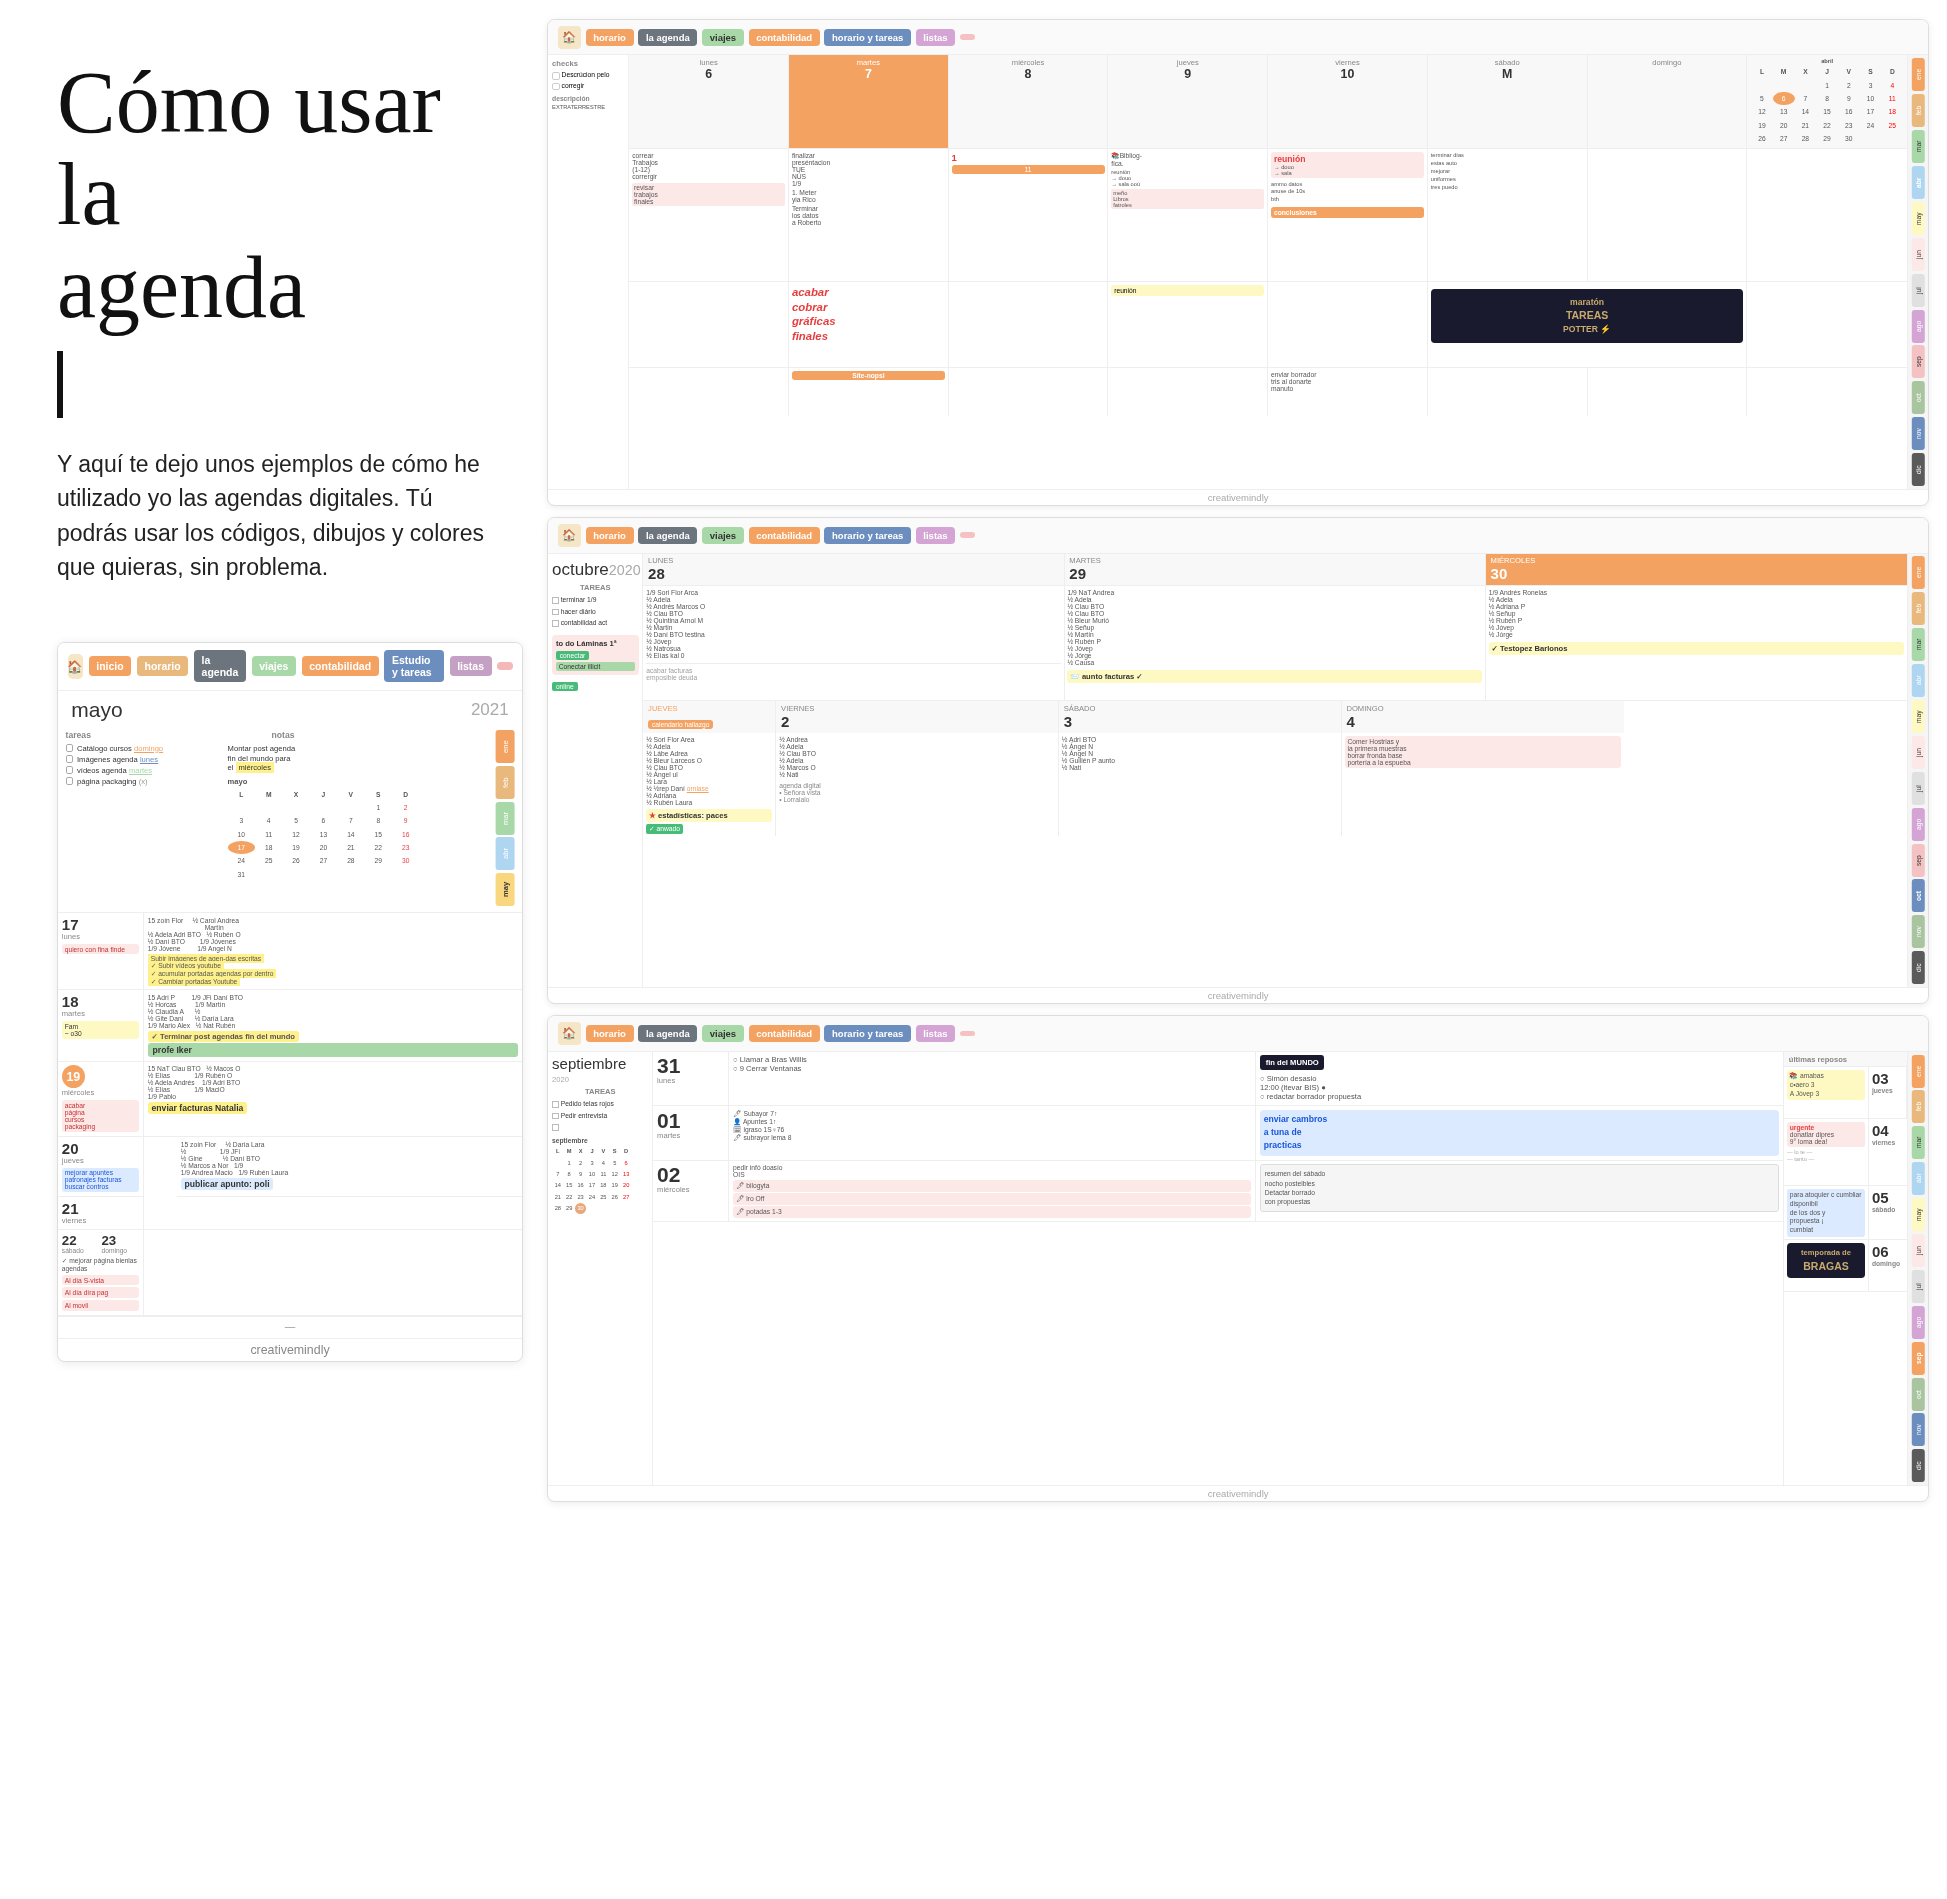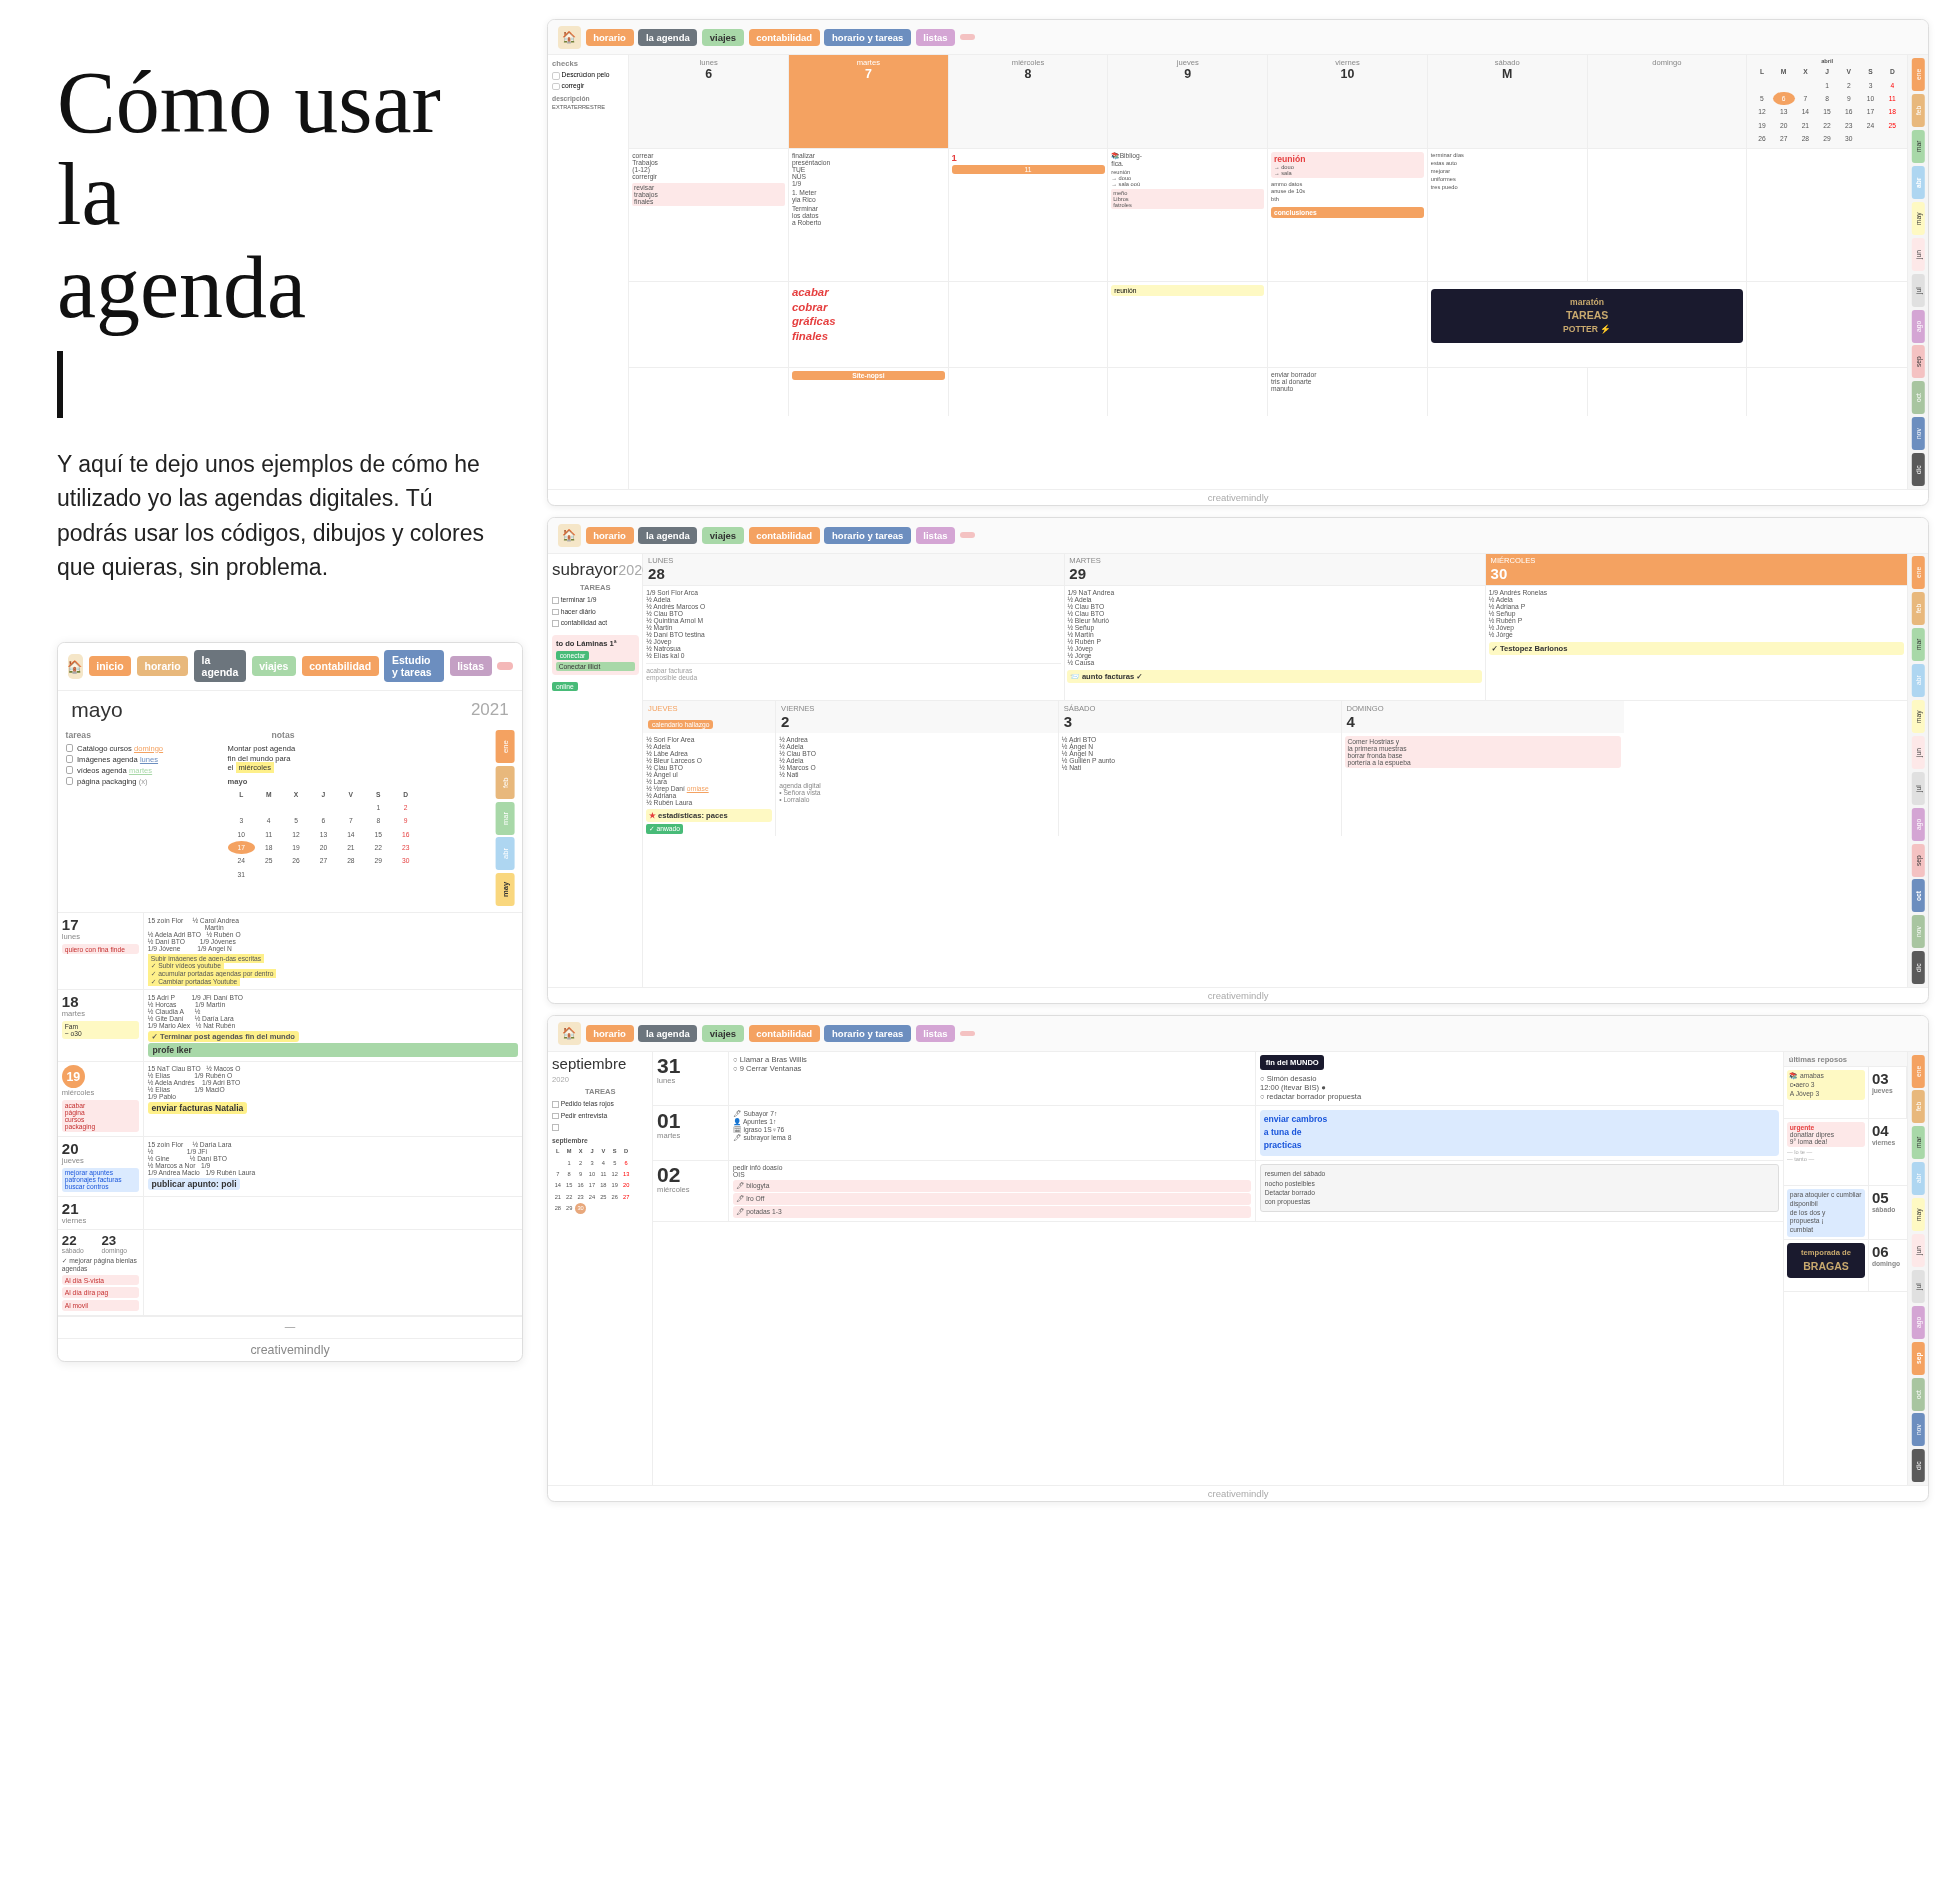--- a/index.html
+++ b/index.html
@@ -448,21 +448,21 @@
         <div>½ Elías &nbsp;&nbsp;&nbsp;&nbsp;&nbsp;&nbsp;&nbsp;&nbsp;&nbsp;&nbsp;&nbsp; 1/9 MaciO</div>
         <div>1/9 Pablo</div>
         <div style="margin-top:2.9px;"><span style="background:#fef08a; padding:1px 3.8px; border-radius:2.9px; font-size:8.6px; font-weight:bold; color:#333;">enviar facturas Natalia</span></div>
       </div>
 
       <div style="border-bottom:1px solid #eee; border-right:1px solid #eee; padding:3.8px;">
         <div style="font-size:15px; font-weight:bold; color:#333; line-height:1;">20</div>
         <div style="font-size:7.6px; color:#888;">jueves</div>
         <div style="margin-top:2.9px; background:#dbeafe; border-radius:2.9px; padding:1.9px 2.9px; font-size:6.7px; color:#1a56db;">mejorar apuntes patronajes facturas buscar contros</div>
       </div>
-      <div style="border-bottom:1px solid #eee; padding:3.8px; font-size:6.7px; color:#555;">
+      <div style="border-bottom:1px solid #eee; padding:3.8px; font-size:6.7px; color:#555;margin-left:33px;">
         <div>15 zoín Flor &nbsp;&nbsp;&nbsp; ½ Daría Lara</div>
         <div>½ &nbsp;&nbsp;&nbsp;&nbsp;&nbsp;&nbsp;&nbsp;&nbsp;&nbsp;&nbsp;&nbsp;&nbsp;&nbsp;&nbsp;&nbsp;&nbsp; 1/9 JFi</div>
         <div>½ Gine &nbsp;&nbsp;&nbsp;&nbsp;&nbsp;&nbsp;&nbsp;&nbsp;&nbsp; ½ Daní BTO</div>
         <div>½ Marcos a Nor &nbsp; 1/9</div>
         <div>1/9 Andrea Macio &nbsp; 1/9 Rubén Laura</div>
         <div style="margin-top:2.9px;"><span style="background:#dbeafe; padding:1px 3.8px; border-radius:2.9px; font-size:8.6px; font-weight:bold; color:#333;">publicar apunto: poli</span></div>
       </div>
 
       <div style="border-bottom:1px solid #eee; border-right:1px solid #eee; padding:3.8px;">
         <div style="font-size:15px; font-weight:bold; color:#333; line-height:1;">21</div>
@@ -754,21 +754,21 @@
       <div class="nav-tab" style="background:#f4a261;">contabilidad</div>
       <div class="nav-tab tab-estudio">horario y tareas</div>
       <div class="nav-tab tab-listas">listas</div>
       <div class="nav-tab tab-pink"></div>
     </div>
 
     <div style="display:flex;">
 
       <div style="width:95px; border-right:1px solid #eee; padding:3.8px;">
         <div class="agenda-month-row" style="padding:2.9px 0;">
-          <span class="agenda-month">subrayor</span>
+          <span class="agenda-month">octubre</span>
           <span class="agenda-year">2020</span>
         </div>
         <div class="tareas-header">TAREAS</div>
         <div class="tarea-item">
             <div class="tarea-cb"></div>
             <span>terminar 1/9</span>
           </div>
         <div class="tarea-item">
             <div class="tarea-cb"></div>
             <span>hacer diário</span>

